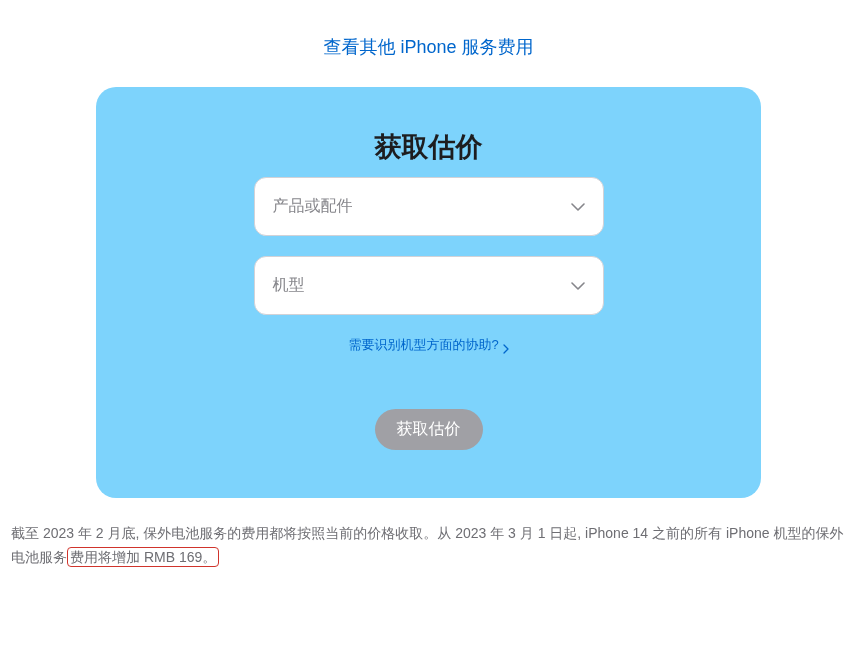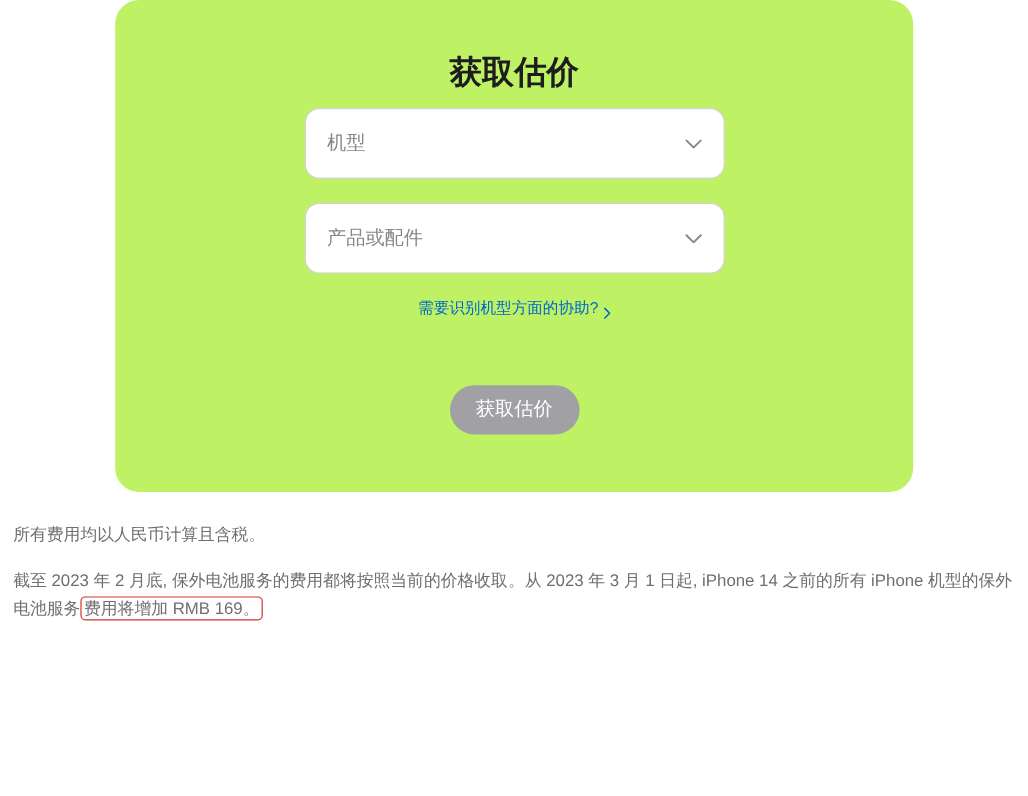--- a/index.html
+++ b/index.html
@@ -23,21 +23,21 @@
       padding-top: 35px;
       padding-bottom: 28px;
     }
     .top-link {
       color: #0066cc;
       font-size: 18px;
       text-decoration: none;
       cursor: pointer;
     }
     .card {
-      background: #bef264;
+      background: #7dd3fc;
       border-radius: 20px;
       margin: 0 auto;
       width: 665px;
       padding: 42px 40px 48px 40px;
       text-align: center;
     }
     .card-title {
       font-size: 27px;
       font-weight: 600;
       color: #1d1d1f;
@@ -113,35 +113,38 @@
       display: inline;
       border: 1.5px solid #d0342c;
       border-radius: 4px;
       padding: 1px 2px;
     }
   </style>
 </head>
 <body>
 
 <div class="container">
+  <div class="top-link-wrap">
+    <a class="top-link">查看其他 iPhone 服务费用</a>
+  </div>
 
   <div class="card">
     <h2 class="card-title">获取估价</h2>
 
     <div class="select-field">
-      <span class="select-placeholder">机型</span>
+      <span class="select-placeholder">产品或配件</span>
       <span class="chevron-icon">
         <svg width="14" height="8" viewBox="0 0 14 8" fill="none">
             <path d="M1 1L7 7L13 1" stroke="#86868b" stroke-width="1.6" stroke-linecap="round" stroke-linejoin="round"></path>
           </svg>
       </span>
     </div>
 
     <div class="select-field">
-      <span class="select-placeholder">产品或配件</span>
+      <span class="select-placeholder">机型</span>
       <span class="chevron-icon">
         <svg width="14" height="8" viewBox="0 0 14 8" fill="none">
             <path d="M1 1L7 7L13 1" stroke="#86868b" stroke-width="1.6" stroke-linecap="round" stroke-linejoin="round"></path>
           </svg>
       </span>
     </div>
 
     <div class="help-link-wrap">
       <a class="help-link">
         <span>需要识别机型方面的协助?</span>
@@ -150,18 +153,17 @@
               <path d="M1 1L5 5L1 9" stroke="#0066cc" stroke-width="1.3" stroke-linecap="round" stroke-linejoin="round"></path>
             </svg>
         </span>
       </a>
     </div>
 
     <button class="submit-button">获取估价</button>
   </div>
 
   <div class="footer">
-    <p>所有费用均以人民币计算且含税。</p>
     <p>
       <span>截至 2023 年 2 月底, 保外电池服务的费用都将按照当前的价格收取。从 2023 年 3 月 1 日起, iPhone 14 之前的所有 iPhone 机型的保外电池服务</span><span class="highlight-box">费用将增加 RMB 169。</span>
     </p>
   </div>
 </div>
 
 </body></html>

